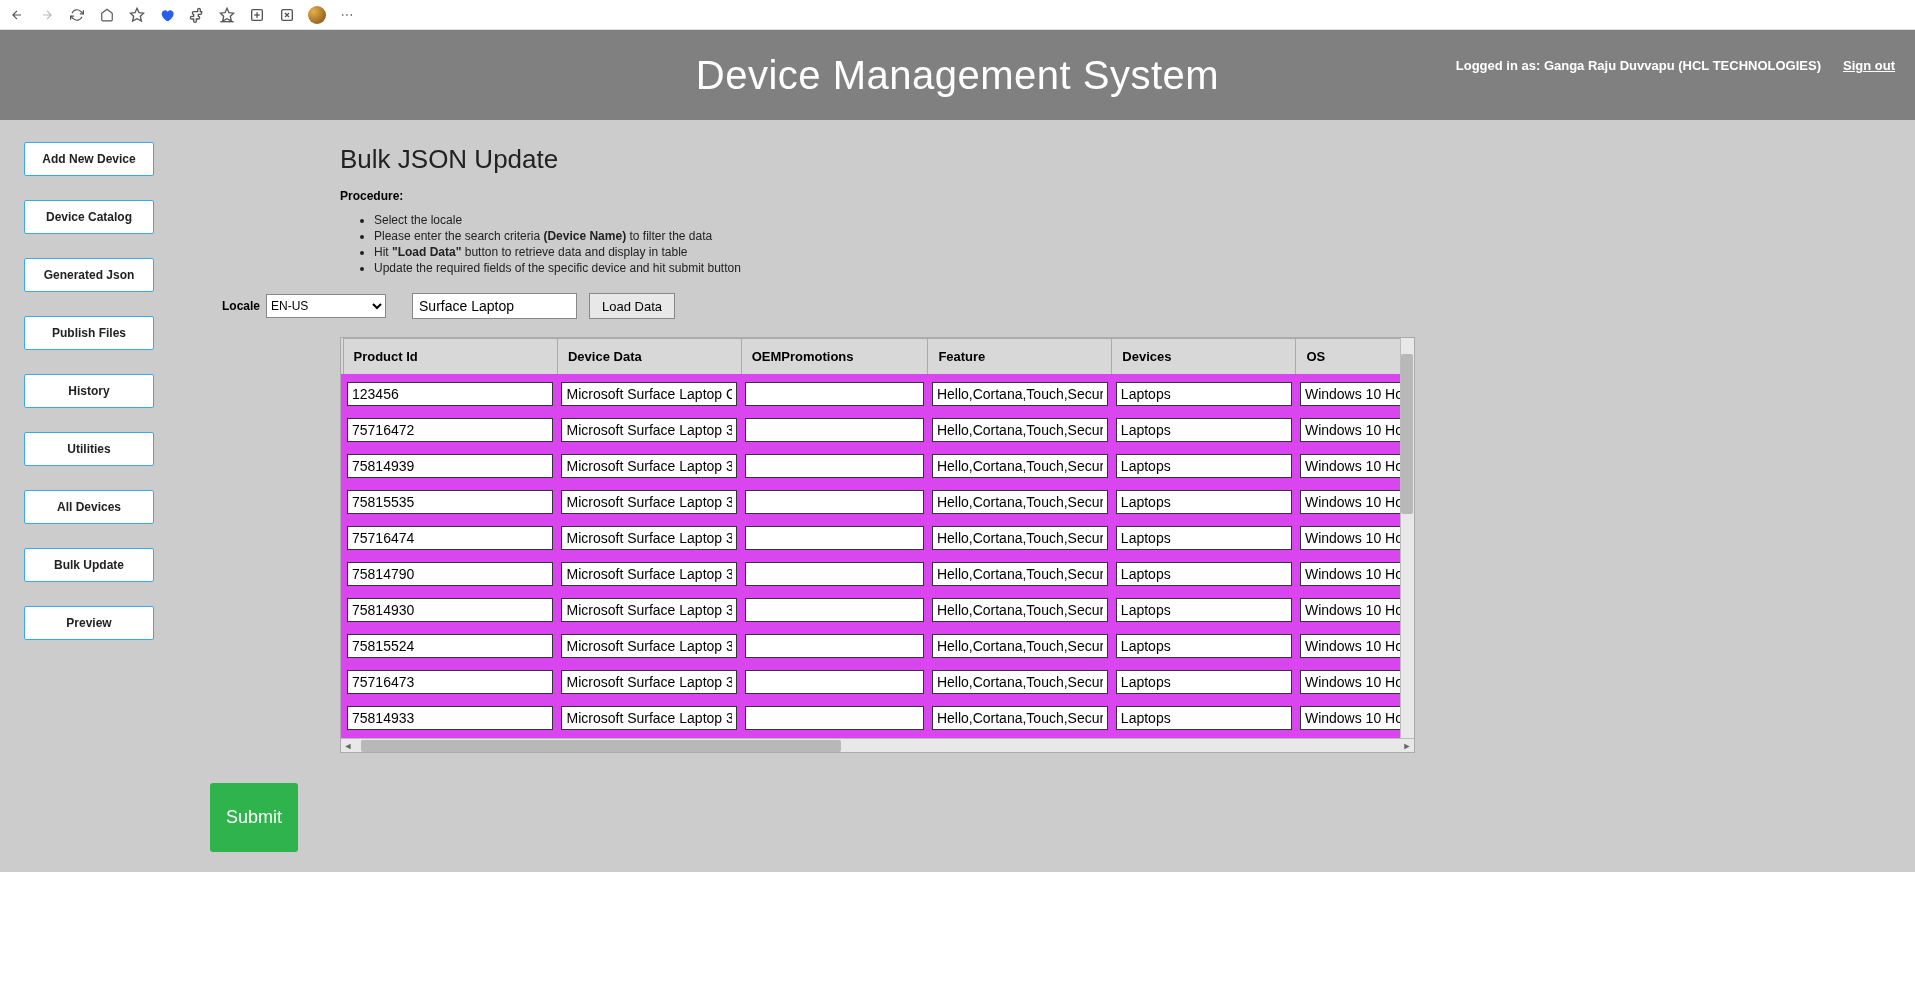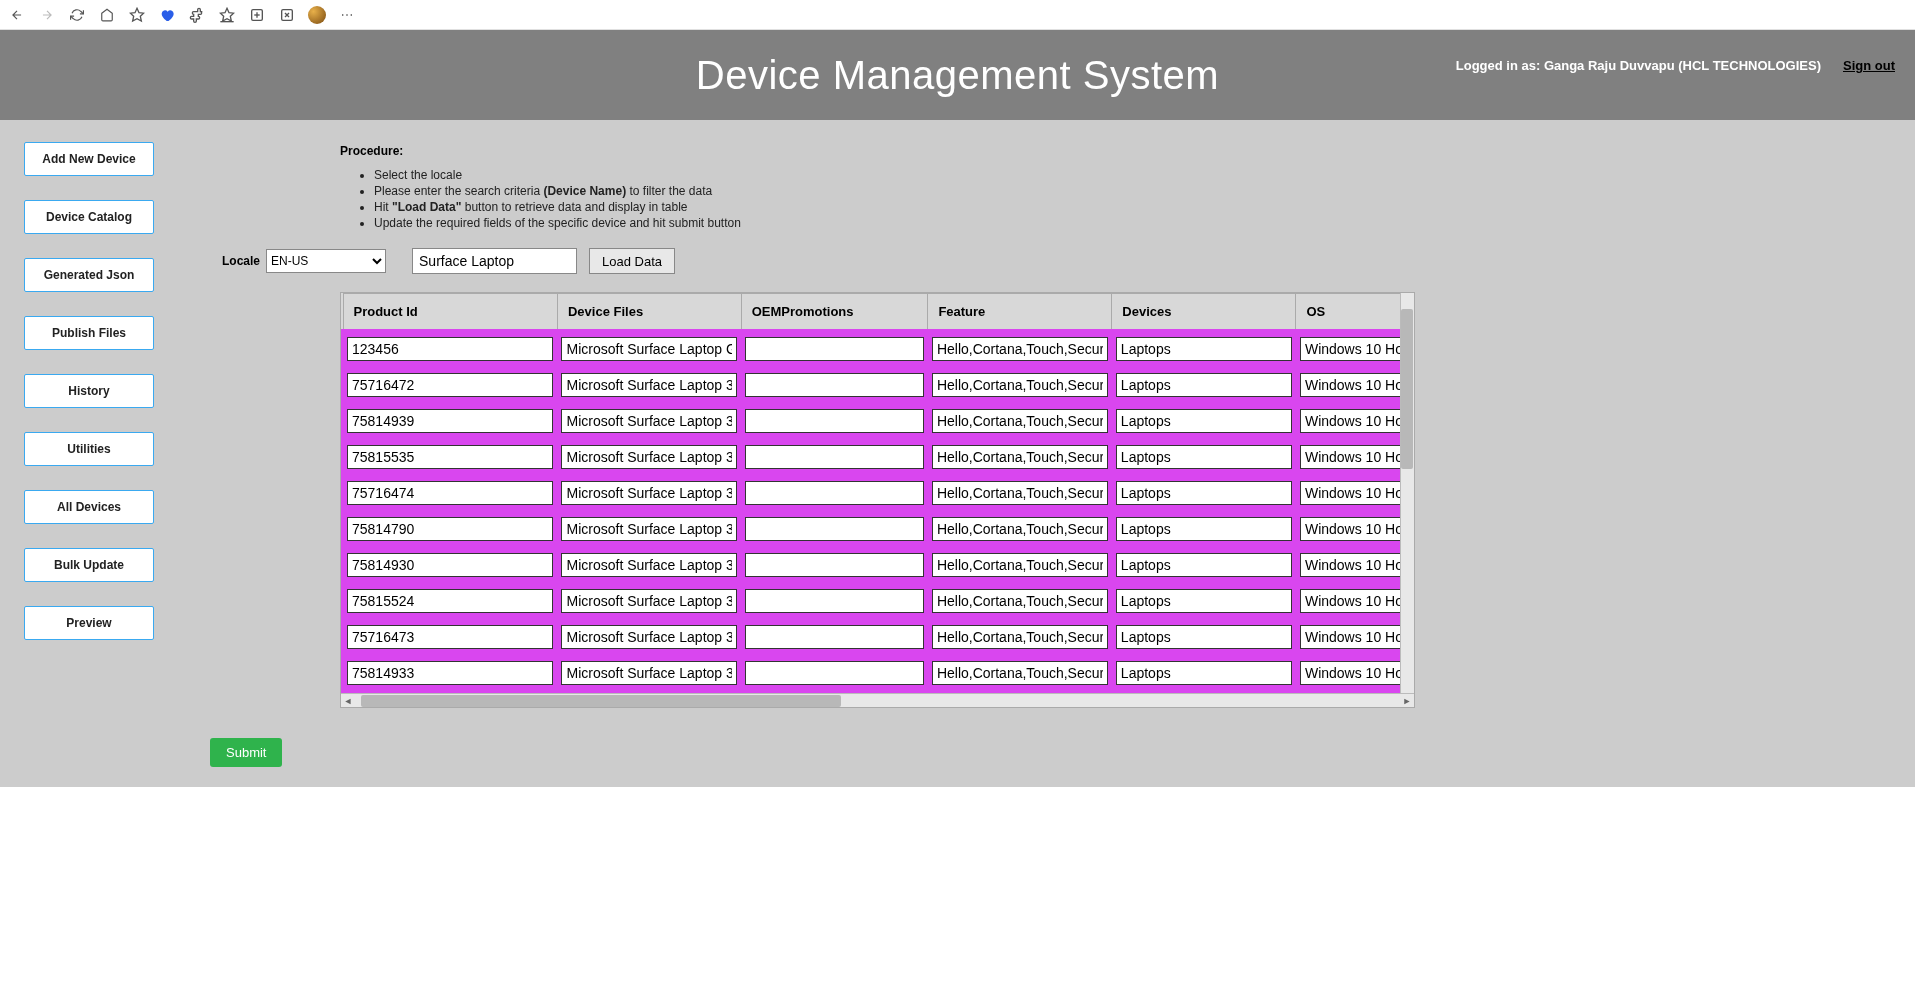--- a/index.html
+++ b/index.html
@@ -11,21 +11,21 @@
   .browser-bar .nav-icon.disabled { color: #bbb; cursor: default; }
   .address { flex: 1; color: #666; font-size: 12px; display: flex; align-items: center; gap: 6px; }
   .address .lock { color: #888; }
   .right-icons { display: flex; gap: 12px; align-items: center; }
   .right-icons .ico { width: 18px; height: 18px; display: flex; align-items: center; justify-content: center; color: #555; }
 
   
   .app-header { background: #808080; color: #fff; height: 90px; display: flex; align-items: center; justify-content: center; position: relative; }
   .app-title { font-size: 40px; font-weight: 500; letter-spacing: 0.5px; }
   .header-right { position: absolute; right: 20px; top: 28px; font-size: 13px; font-weight: bold; display: flex; gap: 22px; align-items: center; }
-  .signout { text-decoration: underline; color: #000000; cursor: pointer; }
+  .signout { text-decoration: underline; color: #ffffff; cursor: pointer; }
 
   .layout { display: flex; }
 
   
   .sidebar { width: 180px; background: #cccccc; padding: 22px 26px 0 24px; display: flex; flex-direction: column; gap: 24px; min-height: 620px; }
   .side-btn { background: #fff; border: 1px solid #3aa9f0; color: #222; font-weight: bold; font-size: 12px; padding: 9px 4px; text-align: center; cursor: pointer; border-radius: 2px; }
 
   
   .main { flex: 1; background: #cccccc; padding: 0 0 20px 0; }
   .content-pad { padding: 24px 0 0 160px; }
@@ -55,21 +55,21 @@
 
   .scroll-gutter { position: absolute; right: 0; top: 0; bottom: 14px; width: 14px; background: #e8e8e8; border-left: 1px solid #bbb; }
   .scroll-thumb { position: absolute; right: 1px; top: 16px; width: 12px; height: 160px; background: #b8b8b8; border-radius: 2px; }
 
   .hscroll { height: 14px; background: #e8e8e8; border-top: 1px solid #bbb; position: relative; }
   .hscroll-thumb { position: absolute; left: 20px; top: 1px; height: 12px; width: 480px; background: #b8b8b8; border-radius: 2px; }
   .hscroll .arrow-l, .hscroll .arrow-r { position: absolute; top: 0; width: 14px; height: 14px; display:flex;align-items:center;justify-content:center;font-size:9px;color:#666; }
   .hscroll .arrow-l { left: 0; }
   .hscroll .arrow-r { right: 0; }
 
-  .submit-btn { margin: 30px 0 0 30px; background: #2fb34c; color: #fff; border: none; padding: 7px 16px; font-size: 13px; border-radius: 3px; cursor: pointer; }
+  .submit-btn { margin: 30px 0 0 30px; background: #2fb34c; color: #fff; border: none; padding: 24px 16px; font-size: 18px; border-radius: 3px; cursor: pointer; }
 
   .avatar { width:18px; height:18px; border-radius:50%; background: radial-gradient(circle at 30% 30%, #e8b04a, #7a4a10); }
 </style>
 </head>
 <body>
 
 <div class="browser-bar">
   <div class="nav-icon">
     <svg width="14" height="14" viewBox="0 0 24 24" fill="none" stroke="currentColor" stroke-width="2">
         <path d="M19 12H5M12 19l-7-7 7-7"></path>
@@ -150,20 +150,21 @@
     <div class="side-btn">Publish Files</div>
     <div class="side-btn">History</div>
     <div class="side-btn">Utilities</div>
     <div class="side-btn">All Devices</div>
     <div class="side-btn">Bulk Update</div>
     <div class="side-btn">Preview</div>
   </div>
 
   <div class="main">
     <div class="content-pad">
+      <h2 class="page-title">Bulk JSON Update</h2>
       <div class="procedure-label">Procedure:</div>
       <ul class="proc">
         <li>Select the locale</li>
         <li><span>Please enter the search criteria </span><b>(Device Name)</b><span> to filter the data</span></li>
         <li><span>Hit </span><b>"Load Data"</b><span> button to retrieve data and display in table</span></li>
         <li>Update the required fields of the specific device and hit submit button</li>
       </ul>
 
       <div class="controls-row">
         <label>Locale</label>
@@ -172,21 +173,21 @@
         </select>
         <input class="search-input" value="Surface Laptop" style="">
         <button class="load-btn">Load Data</button>
       </div>
 
       <div class="table-wrap">
         <table>
           <thead>
             <tr>
               <th class="col-pid">Product Id</th>
-              <th class="col-dn">Device Files</th>
+              <th class="col-dn">Device Data</th>
               <th class="col-oem">OEMPromotions</th>
               <th class="col-feat">Feature</th>
               <th class="col-cat">Devices</th>
               <th class="col-os">OS</th>
             </tr>
           </thead>
           <tbody id="tbody">
               <tr>
                 <td><input value="123456" style=""></td>
                 <td><input value="Microsoft Surface Laptop G" style=""></td>

